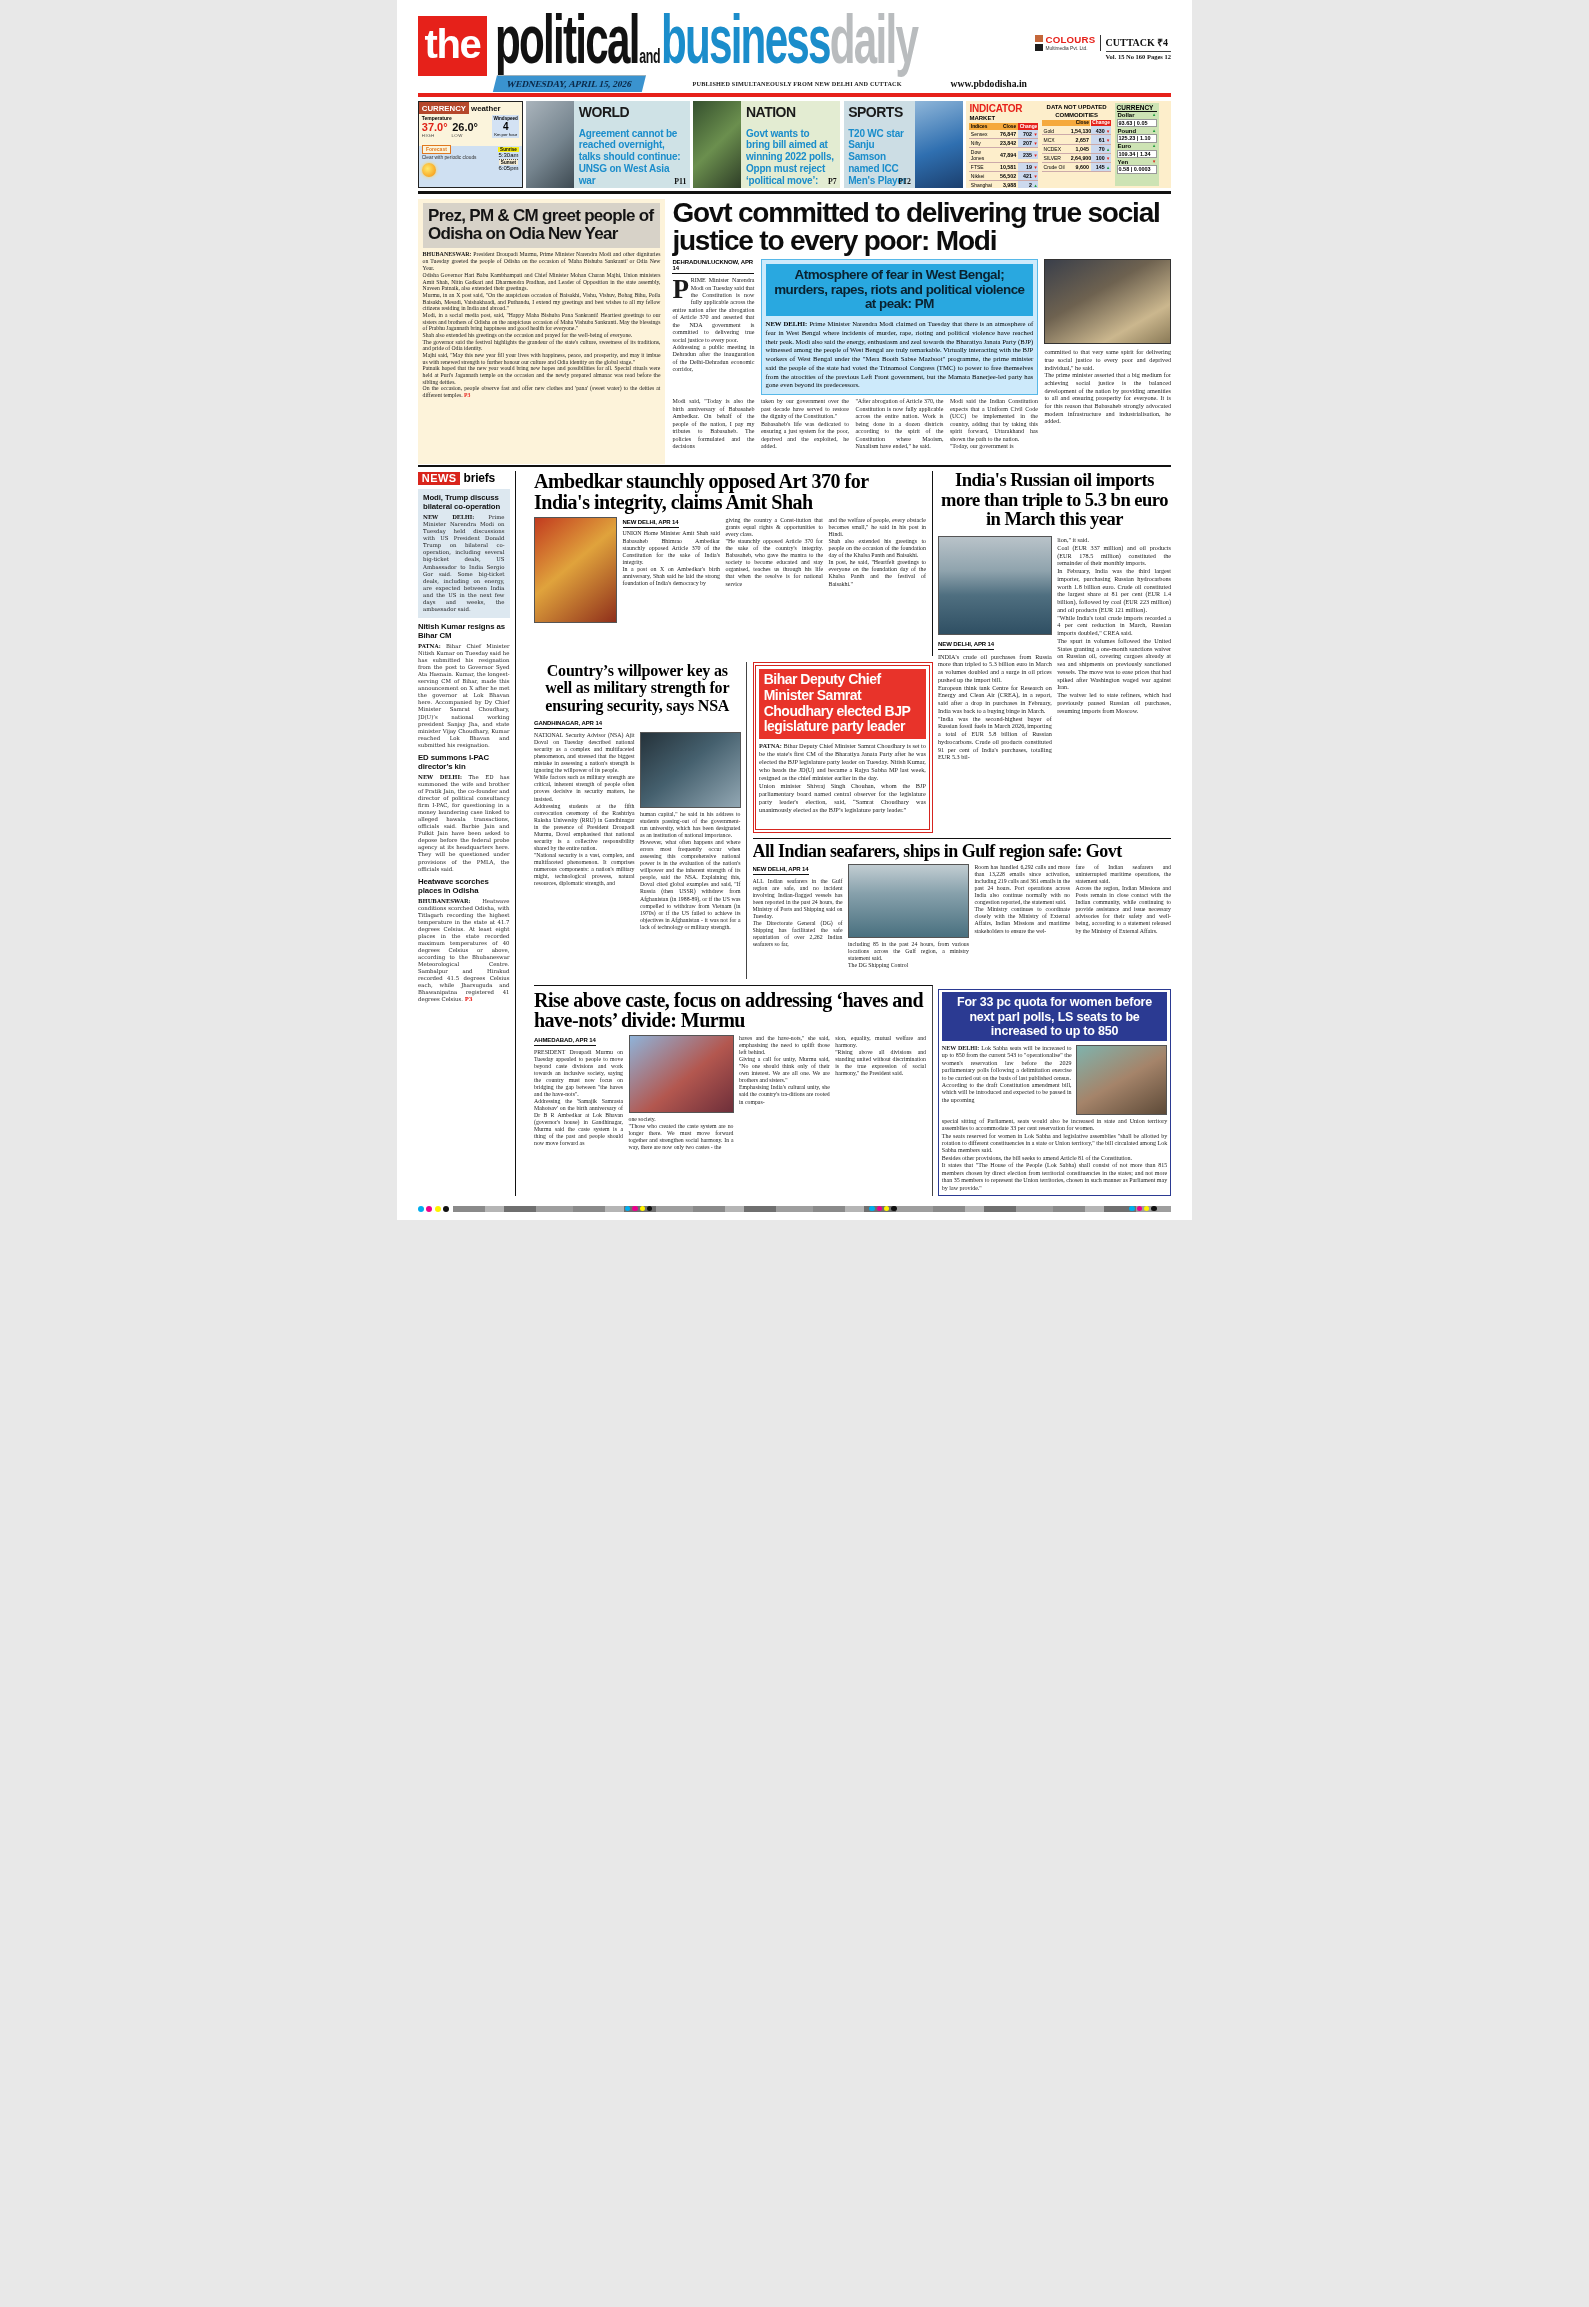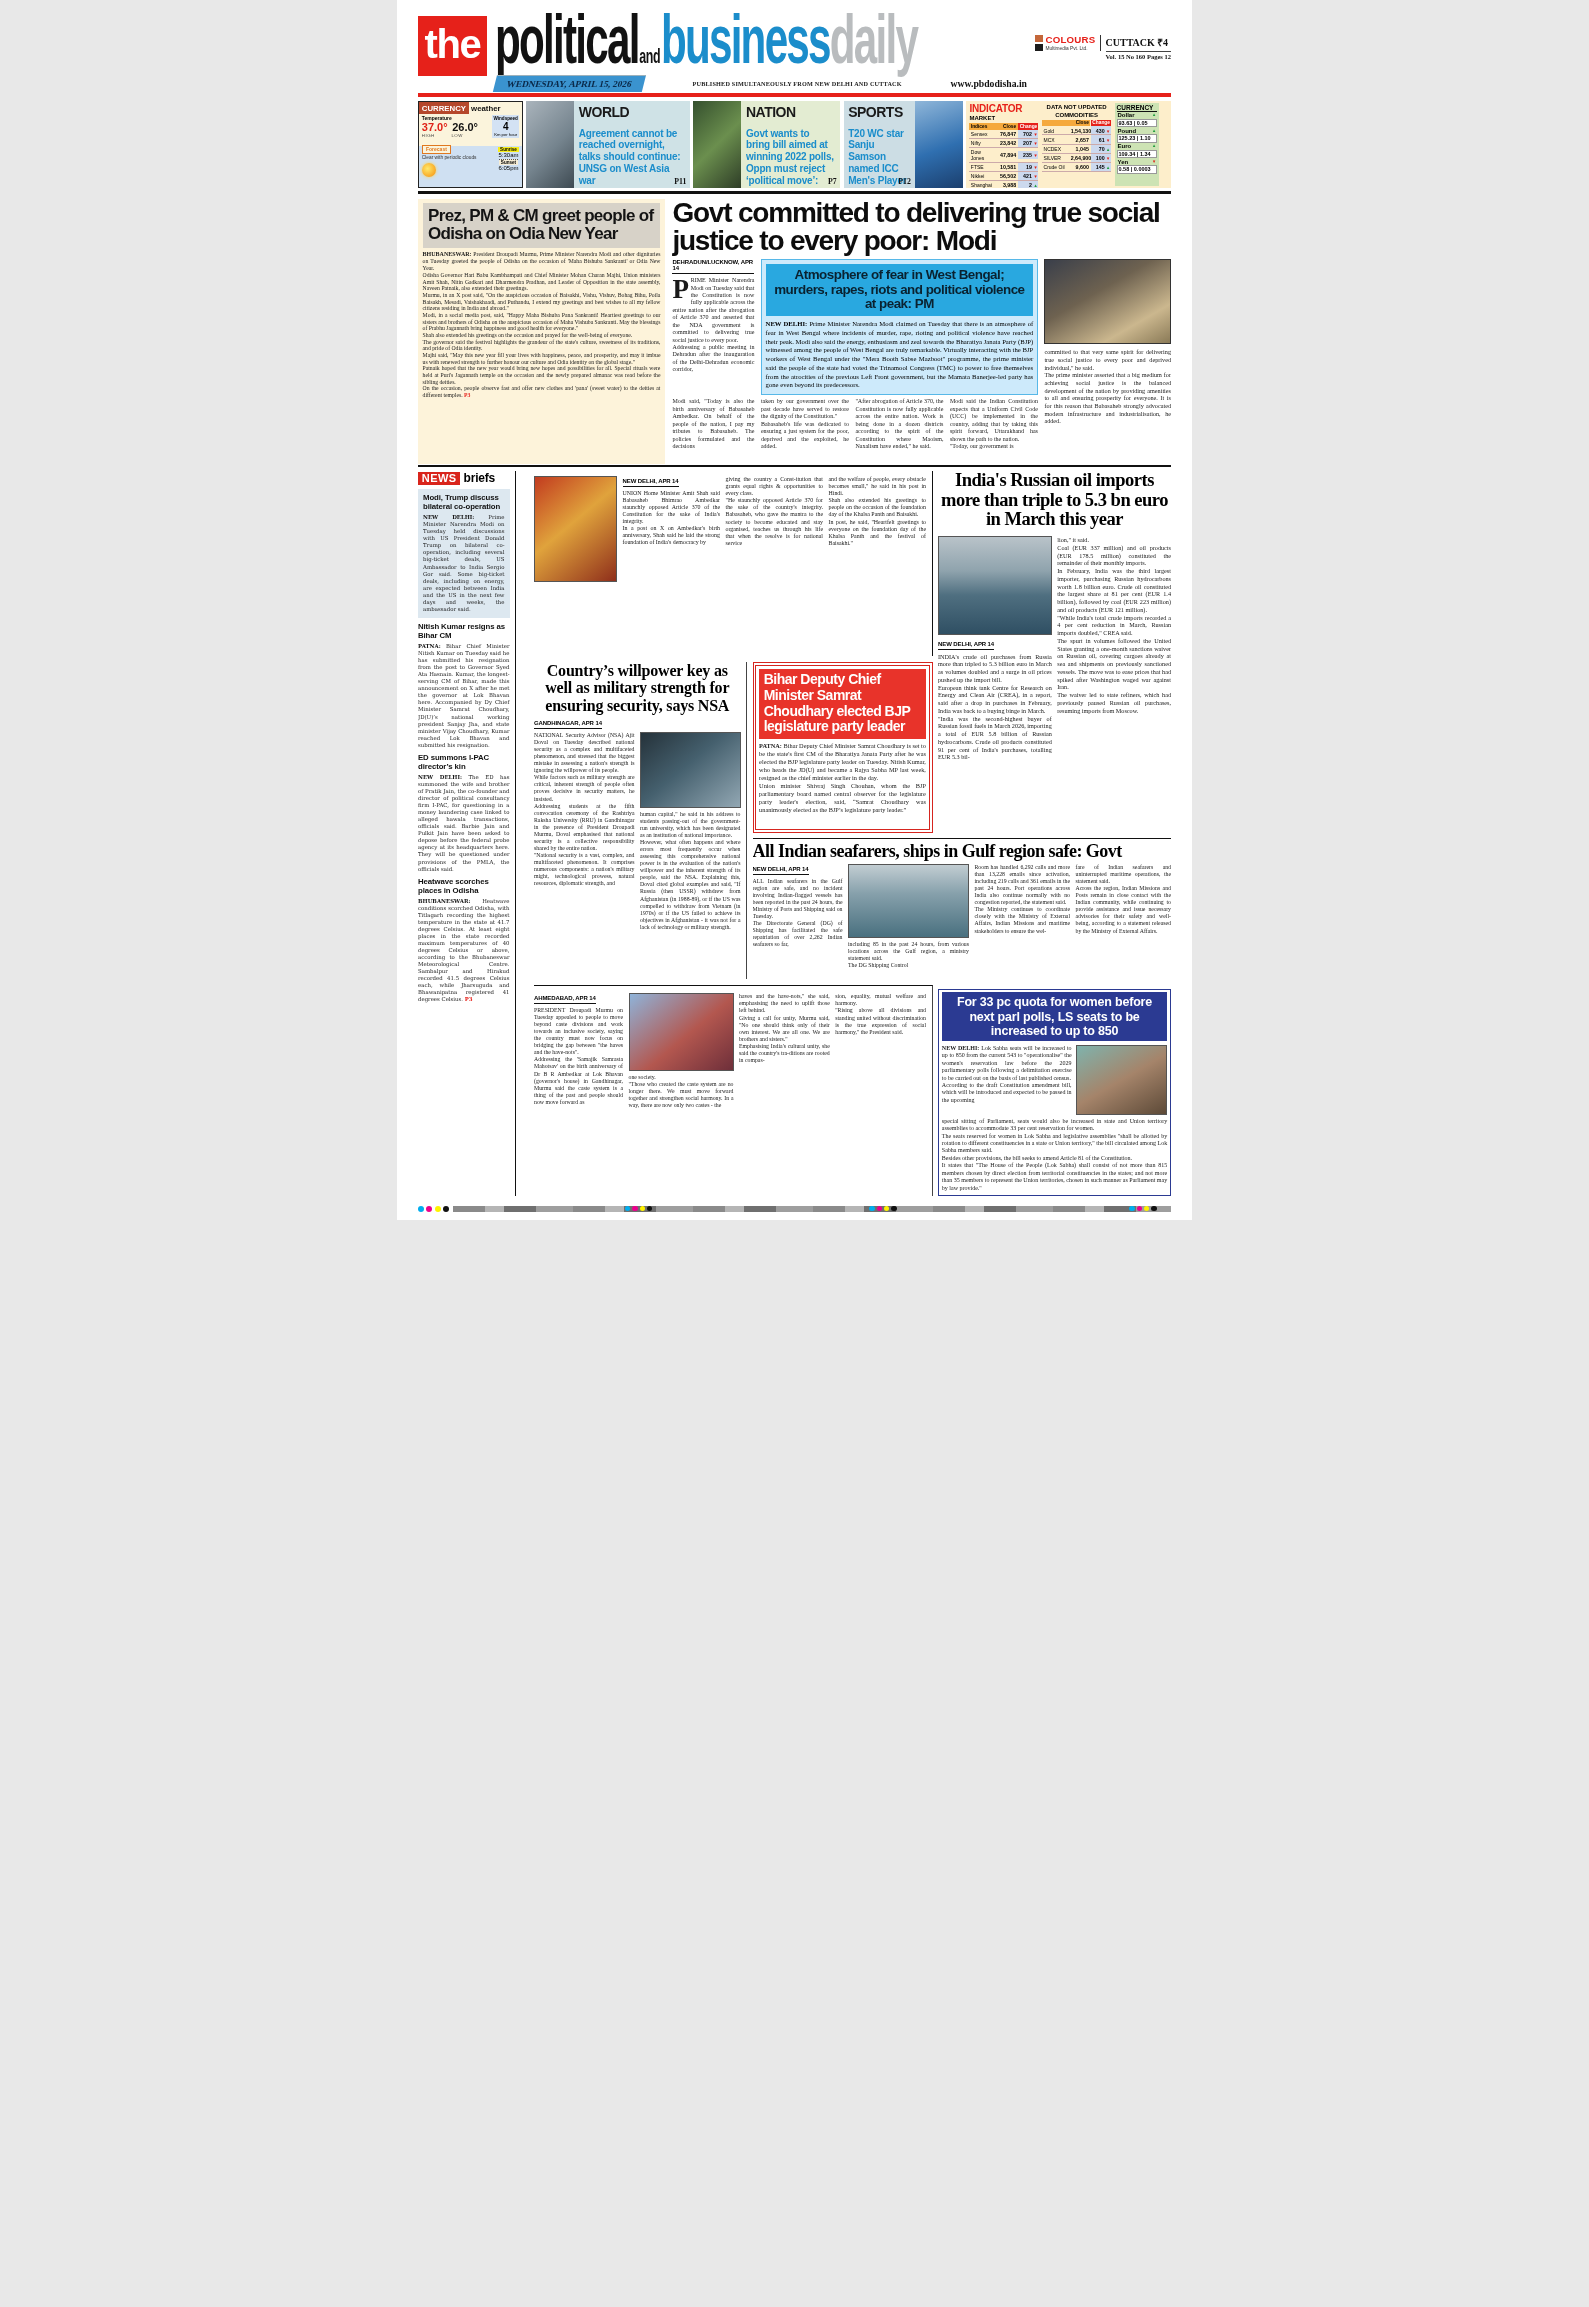--- a/index.html
+++ b/index.html
@@ -474,20 +474,21 @@
         <div class="brief-body"><b>NEW DELHI:</b><span> The ED has summoned the wife and brother of Pratik Jain, the co-founder and director of political consultancy firm I-PAC, for questioning in a money laundering case linked to alleged hawala transactions, officials said. Barbie Jain and Pulkit Jain have been asked to depose before the federal probe agency at its headquarters here. They will be questioned under provisions of the PMLA, the officials said.</span></div>
       </div>
       <div class="brief">
         <h3>Heatwave scorches places in Odisha</h3>
         <div class="brief-body"><b>BHUBANESWAR:</b><span> Heatwave conditions scorched Odisha, with Titlagarh recording the highest temperature in the state at 41.7 degrees Celsius. At least eight places in the state recorded maximum temperatures of 40 degrees Celsius or above, according to the Bhubaneswar Meteorological Centre. Sambalpur and Hirakud recorded 41.5 degrees Celsius each, while Jharsuguda and Bhawanipatna registered 41 degrees Celsius. </span><span class="pageref">P3</span></div>
       </div>
     </aside>
 
     <div class="rest">
       <article class="ambedkar">
+        <h2>Ambedkar staunchly opposed Art 370 for India's integrity, claims Amit Shah</h2>
         <div class="amb-grid">
           <div class="amb-photo photo"></div>
           <div>
             <div class="dateline">NEW DELHI, APR 14</div>
             <div class="amb-col body-serif">UNION Home Minister Amit Shah said Babasaheb Bhimrao Ambedkar staunchly opposed Article 370 of the Constitution for the sake of India's integrity.
 In a post on X on Ambedkar's birth anniversary, Shah said he laid the strong foundation of India's democracy by</div>
           </div>
           <div class="amb-col body-serif">giving the country a Const-itution that grants equal rights &amp; opportunities to every class.
 "He staunchly opposed Article 370 for the sake of the country's integrity. Babasaheb, who gave the mantra to the society to become educated and stay organised, teaches us through his life that when the resolve is for national service</div>
           <div class="amb-col body-serif">and the welfare of people, every obstacle becomes small," he said in his post in Hindi.
@@ -553,20 +554,21 @@
 The DG Shipping Control</div>
           </div>
           <div class="sea-col body-serif">Room has handled 6,292 calls and more than 13,228 emails since activation, including 219 calls and 361 emails in the past 24 hours. Port operations across India also continue normally with no congestion reported, the statement said.
 The Ministry continues to coordinate closely with the Ministry of External Affairs, Indian Missions and maritime stakeholders to ensure the wel-</div>
           <div class="sea-col body-serif">fare of Indian seafarers and uninterrupted maritime operations, the statement said.
 Across the region, Indian Missions and Posts remain in close contact with the Indian community, while continuing to provide assistance and issue necessary advisories for their safety and well-being, according to a statement released by the Ministry of External Affairs.</div>
         </div>
       </article>
 
       <article class="murmu">
+        <h2>Rise above caste, focus on addressing ‘haves and have-nots’ divide: Murmu</h2>
         <div class="mur-grid">
           <div>
             <div class="dateline">AHMEDABAD, APR 14</div>
             <div class="mur-col body-serif">PRESIDENT Droupadi Murmu on Tuesday appealed to people to move beyond caste divisions and work towards an inclusive society, saying the country must now focus on bridging the gap between "the haves and the have-nots".
 Addressing the 'Samajik Samrasta Mahotsav' on the birth anniversary of Dr B R Ambedkar at Lok Bhavan (governor's house) in Gandhinagar, Murmu said the caste system is a thing of the past and people should now move forward as</div>
           </div>
           <div>
             <div class="mur-photo photo"></div>
             <div class="mur-col body-serif">one society.
 "Those who created the caste system are no longer there. We must move forward together and strengthen social harmony. In a way, there are now only two castes - the</div>

